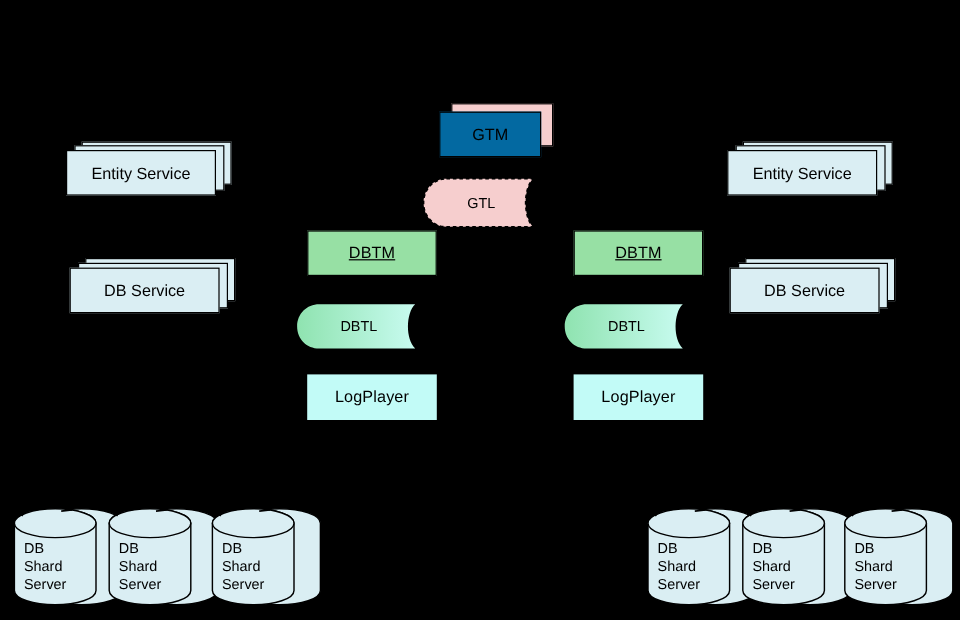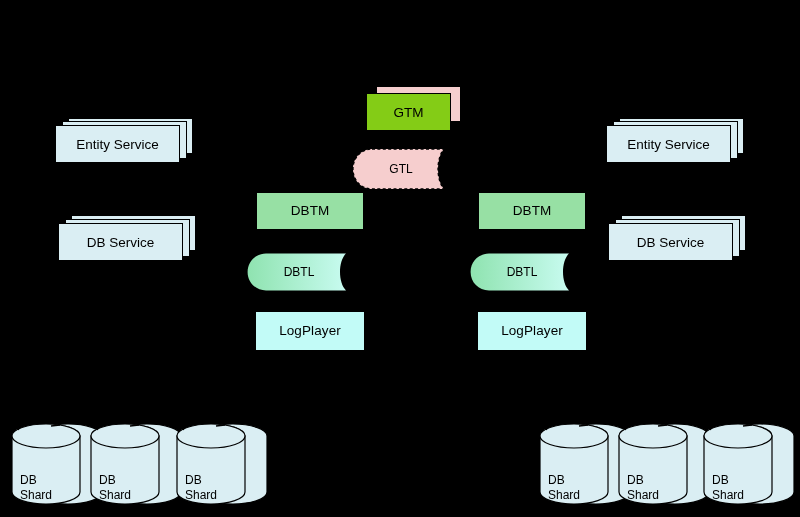--- a/index.html
+++ b/index.html
@@ -31,20 +31,21 @@
     color: #000000;
     font-size: 13.5px;
     line-height: 1.15;
     white-space: nowrap;
     letter-spacing: 0.1px;
   }
 
   
   .rect {
     border: 1px solid #000000;
+    text-decoration: underline;
   }
 
   
   .stack { position: absolute; }
   .stack .layer {
     position: absolute;
     box-sizing: border-box;
     border: 1px solid #000000;
   }
   .stack .front {
@@ -77,32 +78,31 @@
     position: absolute;
   }
   .cyl svg { position: absolute; left: 0; top: 0; }
   .cyl .cyl-label {
     position: absolute;
     font-size: 12px;
     color: #000;
     line-height: 15px;
     white-space: pre-line;
     z-index: 4;
-    margin-top: 23px;
   }
 </style>
 </head>
 <body>
 
 <div id="canvas">
 
 
   <div class="stack" style="left:366px; top:86px; width:96px; height:45px;">
     <div class="layer" style="left:10px; top:0px; width:85px; height:36px; background:#F6CECE;"></div>
-    <div class="front" style="left:0px; top:7px; width:85px; height:38px; background:#84cc16;">
+    <div class="front" style="left:0px; top:7px; width:85px; height:38px; background:#0369a1;">
       <span>GTM</span>
     </div>
   </div>
 
   <div class="tape" style="left:352px; top:148px; width:112px; height:42px;">
     <svg width="112" height="42" viewBox="0 0 112 42">
       <path d="M20,1 H92 C84,10 84,32 92,41 H20 C9,41 1,32 1,21 C1,10 9,1 20,1 Z" fill="#F6CECE" stroke="#000000" stroke-width="1.3" stroke-dasharray="3,2.4" stroke-linejoin="round"></path>
       <path d="M92,1 C100,10 100,32 92,41" fill="none" stroke="#000000" stroke-width="1.3" stroke-dasharray="3,2.4"></path>
     </svg>
     <span style="margin-left:-14px;">GTL</span>

